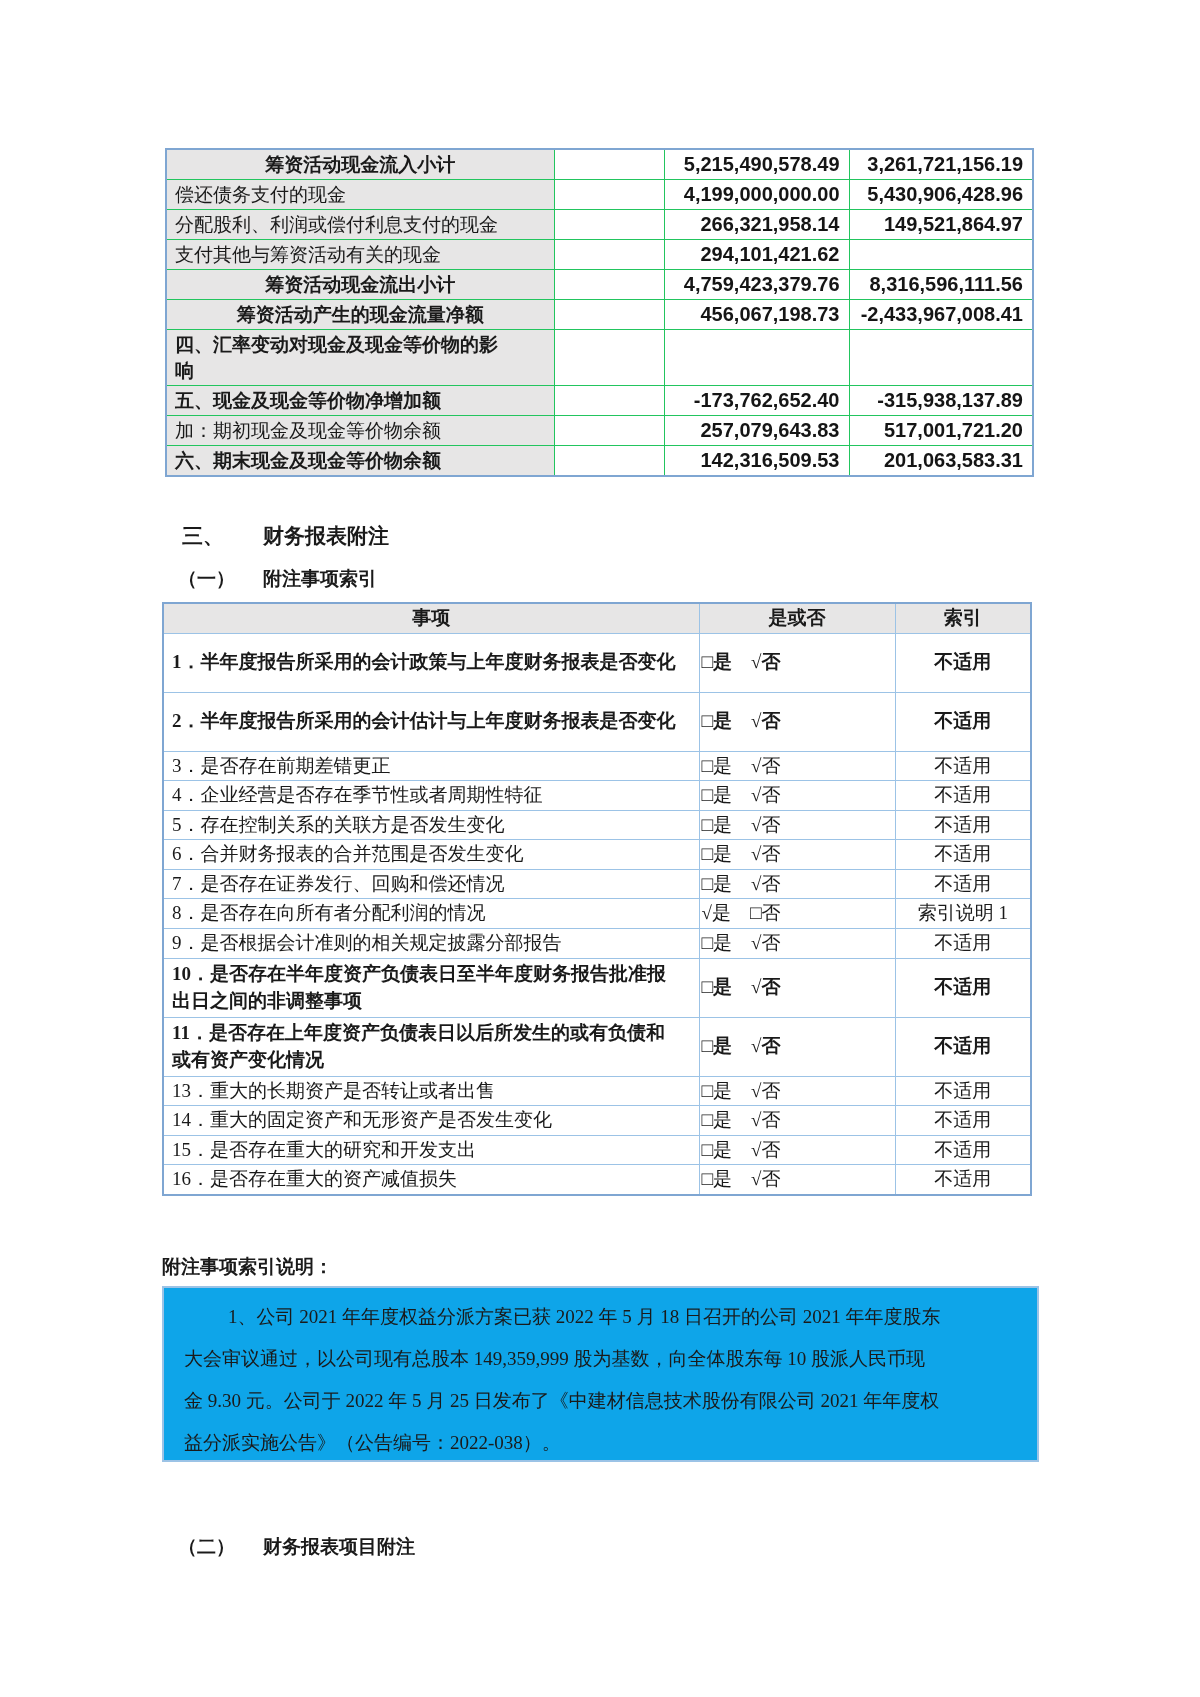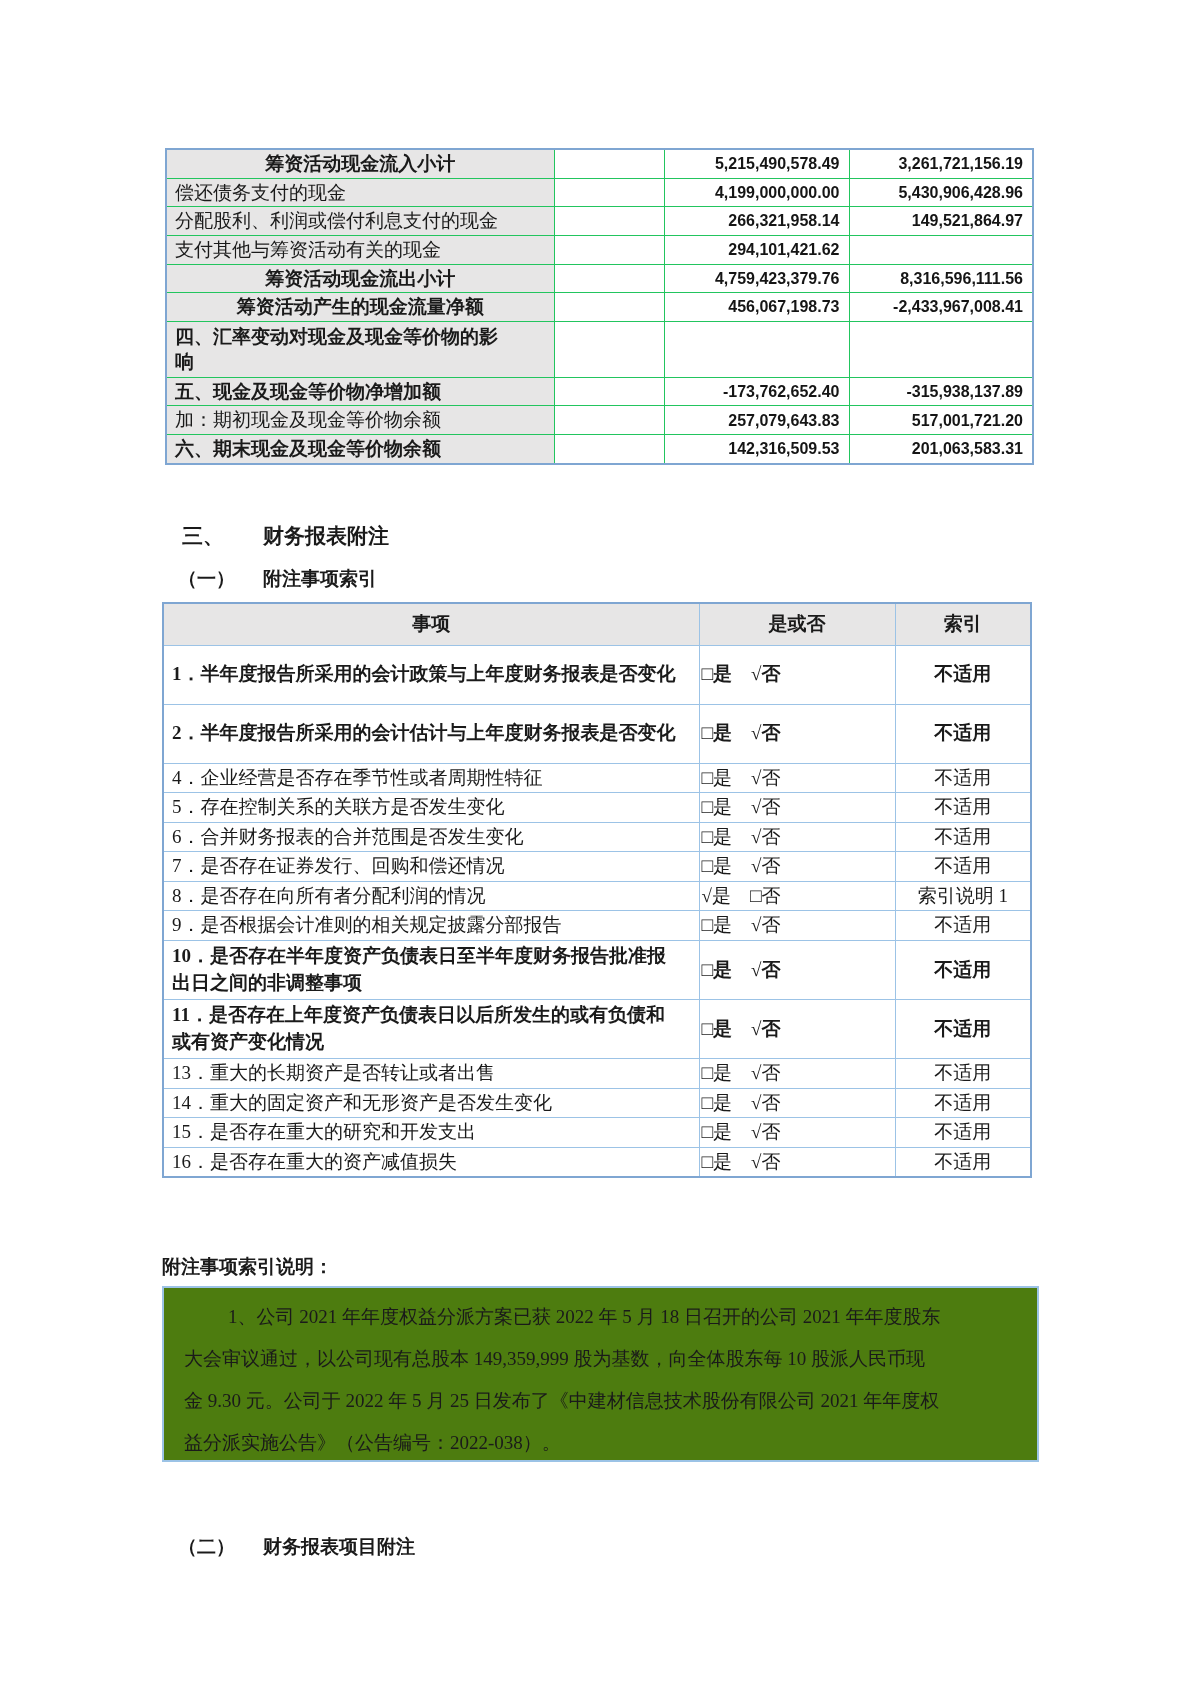--- a/index.html
+++ b/index.html
@@ -16,49 +16,49 @@
   .ct tr{height:28px;}
   .ct tr.tall{height:56px;}
   .ct td.lab{background:#e7e6e6;padding:1px 8px;}
   .ct tr.r-sub td.lab{text-align:center;font-weight:bold;}
   .ct tr.r-sect td.lab{text-align:left;font-weight:bold;}
   .ct tr.r-sect td.lab.wrap-tight{padding-right:46px;}
   .ct td.sp{background:#ffffff;}
   .ct td.num{
     text-align:right;padding:1px 9px;background:#fff;
     font-family:"Liberation Sans","DejaVu Sans",sans-serif;
-    font-size:16px;font-weight:600;color:#151515;
+    font-size:20px;font-weight:600;color:#151515;
   }
 
   
   .hd{position:absolute;font-weight:bold;white-space:nowrap;}
   .hd .num{display:inline-block;}
   .h-sec3{left:182px;top:522px;font-size:21px;}
   .h-sec3 .num{margin-right:39px;}
   .h-sub1{left:178px;top:566px;font-size:19px;}
   .h-sub1 .num{margin-right:28px;}
   .h-note{left:162px;top:1254px;font-size:19px;}
   .h-sub2{left:178px;top:1534px;font-size:19px;}
   .h-sub2 .num{margin-right:28px;}
 
   
   .t2{position:absolute;left:162px;top:602px;width:868px;border:2px solid #7fa6d2;}
   .t2 th,.t2 td{border:1px solid #9cc3e6;overflow:hidden;font-size:19px;line-height:1.4;}
-  .t2 thead tr{height:42px;margin-top:48px;}
+  .t2 thead tr{height:30px;margin-top:48px;}
   .t2 th{background:#e7e6e6;font-weight:bold;text-align:center;padding:0;}
   .t2 tbody tr{height:29px;}
   .t2 tbody tr.tall{height:59px;font-weight:bold;}
   .t2 td.item{text-align:left;padding:1px 20px 1px 8px;}
   .t2 td.ans{text-align:left;padding:1px 2px;}
   .t2 td.idx{text-align:center;padding:1px 2px;}
 
   
   .note-box{
     position:absolute;left:162px;top:1286px;width:835px;height:164px;
-    border:2px solid #9cc3e6;background:#4d7c0f;
+    border:2px solid #9cc3e6;background:#0ea5e9;
     padding:8px 18px 0 20px;font-size:19px;line-height:42px;
   }
   .note-box .ln{white-space:nowrap;}
   .note-box .ln.first{text-indent:44px;}
 </style>
 </head>
 <body>
 
 <div class="page">
 
@@ -159,20 +159,25 @@
         <td class="item">1．半年度报告所采用的会计政策与上年度财务报表是否变化</td>
         <td class="ans">□是　√否</td>
         <td class="idx">不适用</td>
       </tr>
       <tr class="tall">
         <td class="item">2．半年度报告所采用的会计估计与上年度财务报表是否变化</td>
         <td class="ans">□是　√否</td>
         <td class="idx">不适用</td>
       </tr>
       <tr>
+        <td class="item">3．是否存在前期差错更正</td>
+        <td class="ans">□是　√否</td>
+        <td class="idx">不适用</td>
+      </tr>
+      <tr>
         <td class="item">4．企业经营是否存在季节性或者周期性特征</td>
         <td class="ans">□是　√否</td>
         <td class="idx">不适用</td>
       </tr>
       <tr>
         <td class="item">5．存在控制关系的关联方是否发生变化</td>
         <td class="ans">□是　√否</td>
         <td class="idx">不适用</td>
       </tr>
       <tr>

